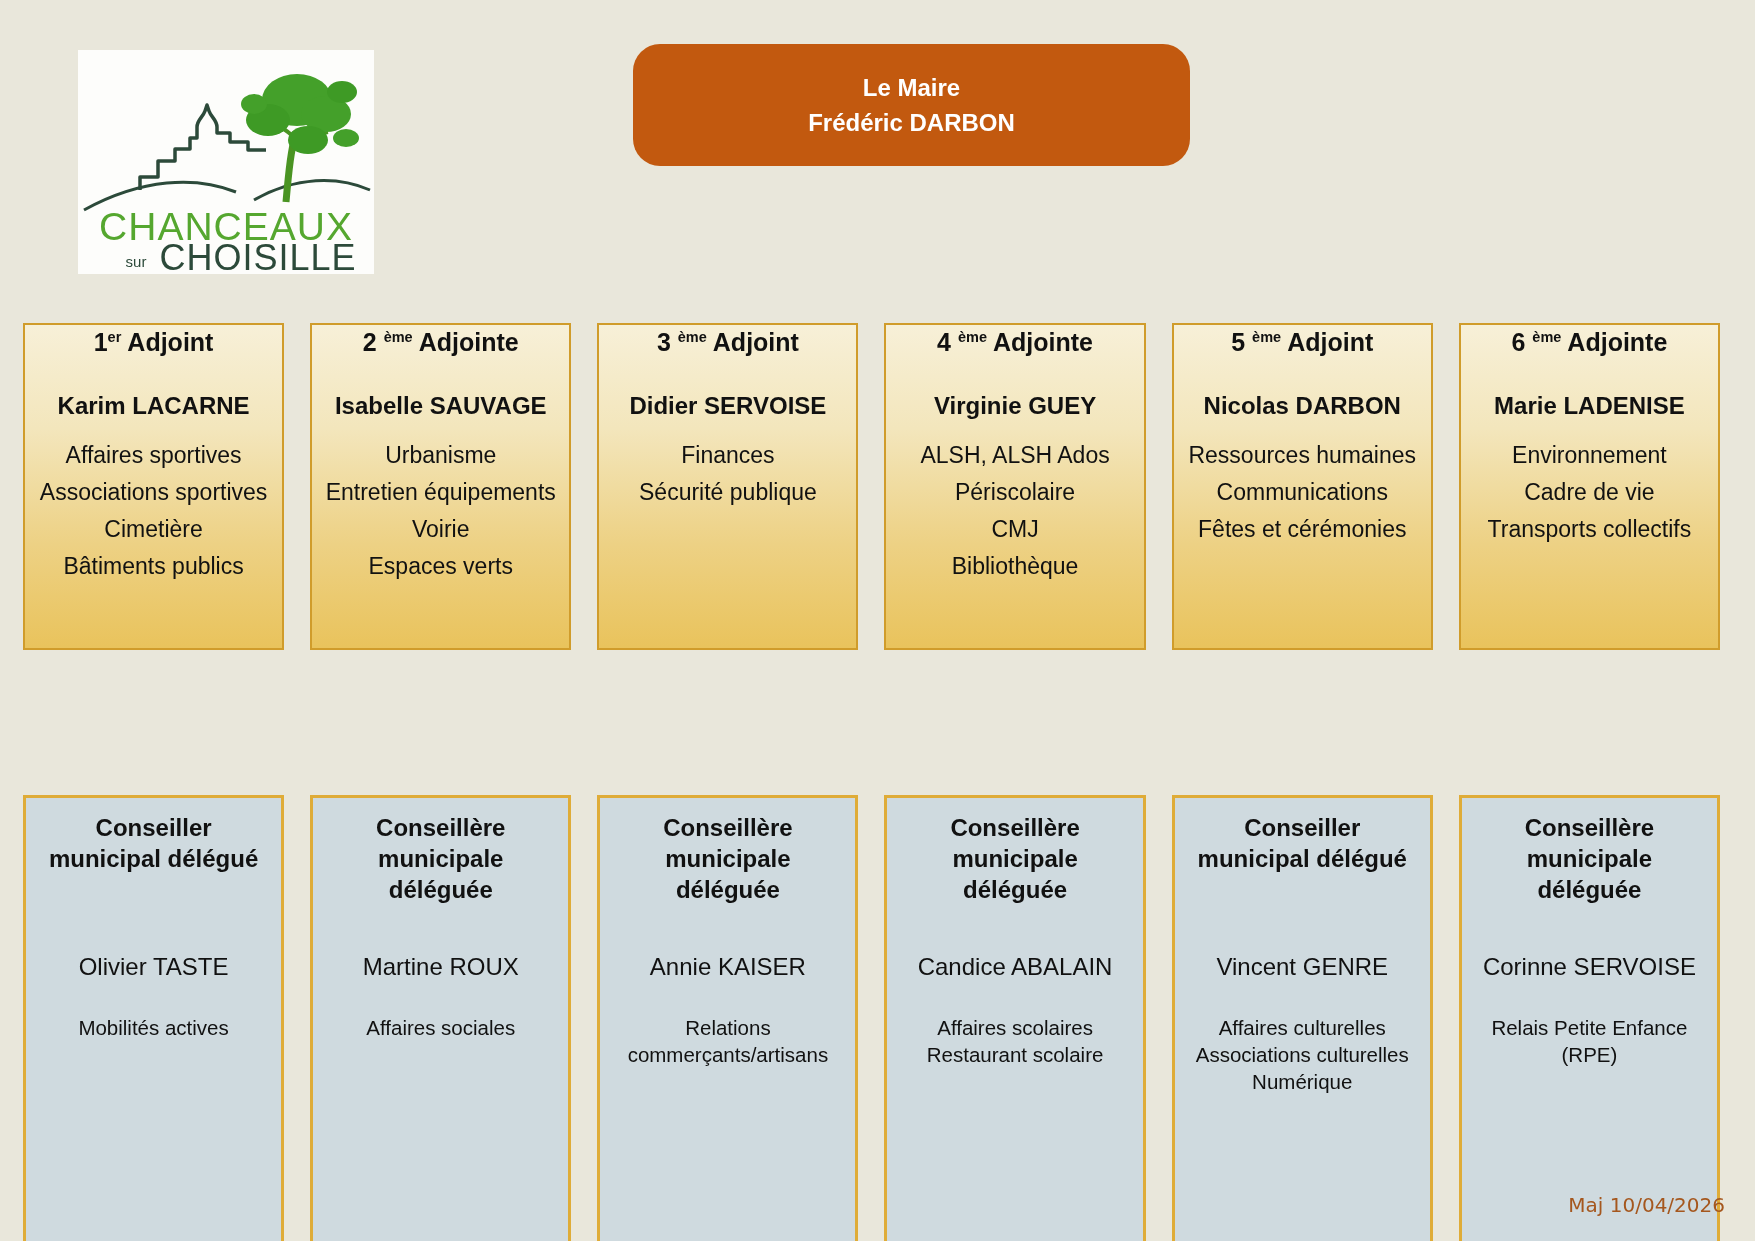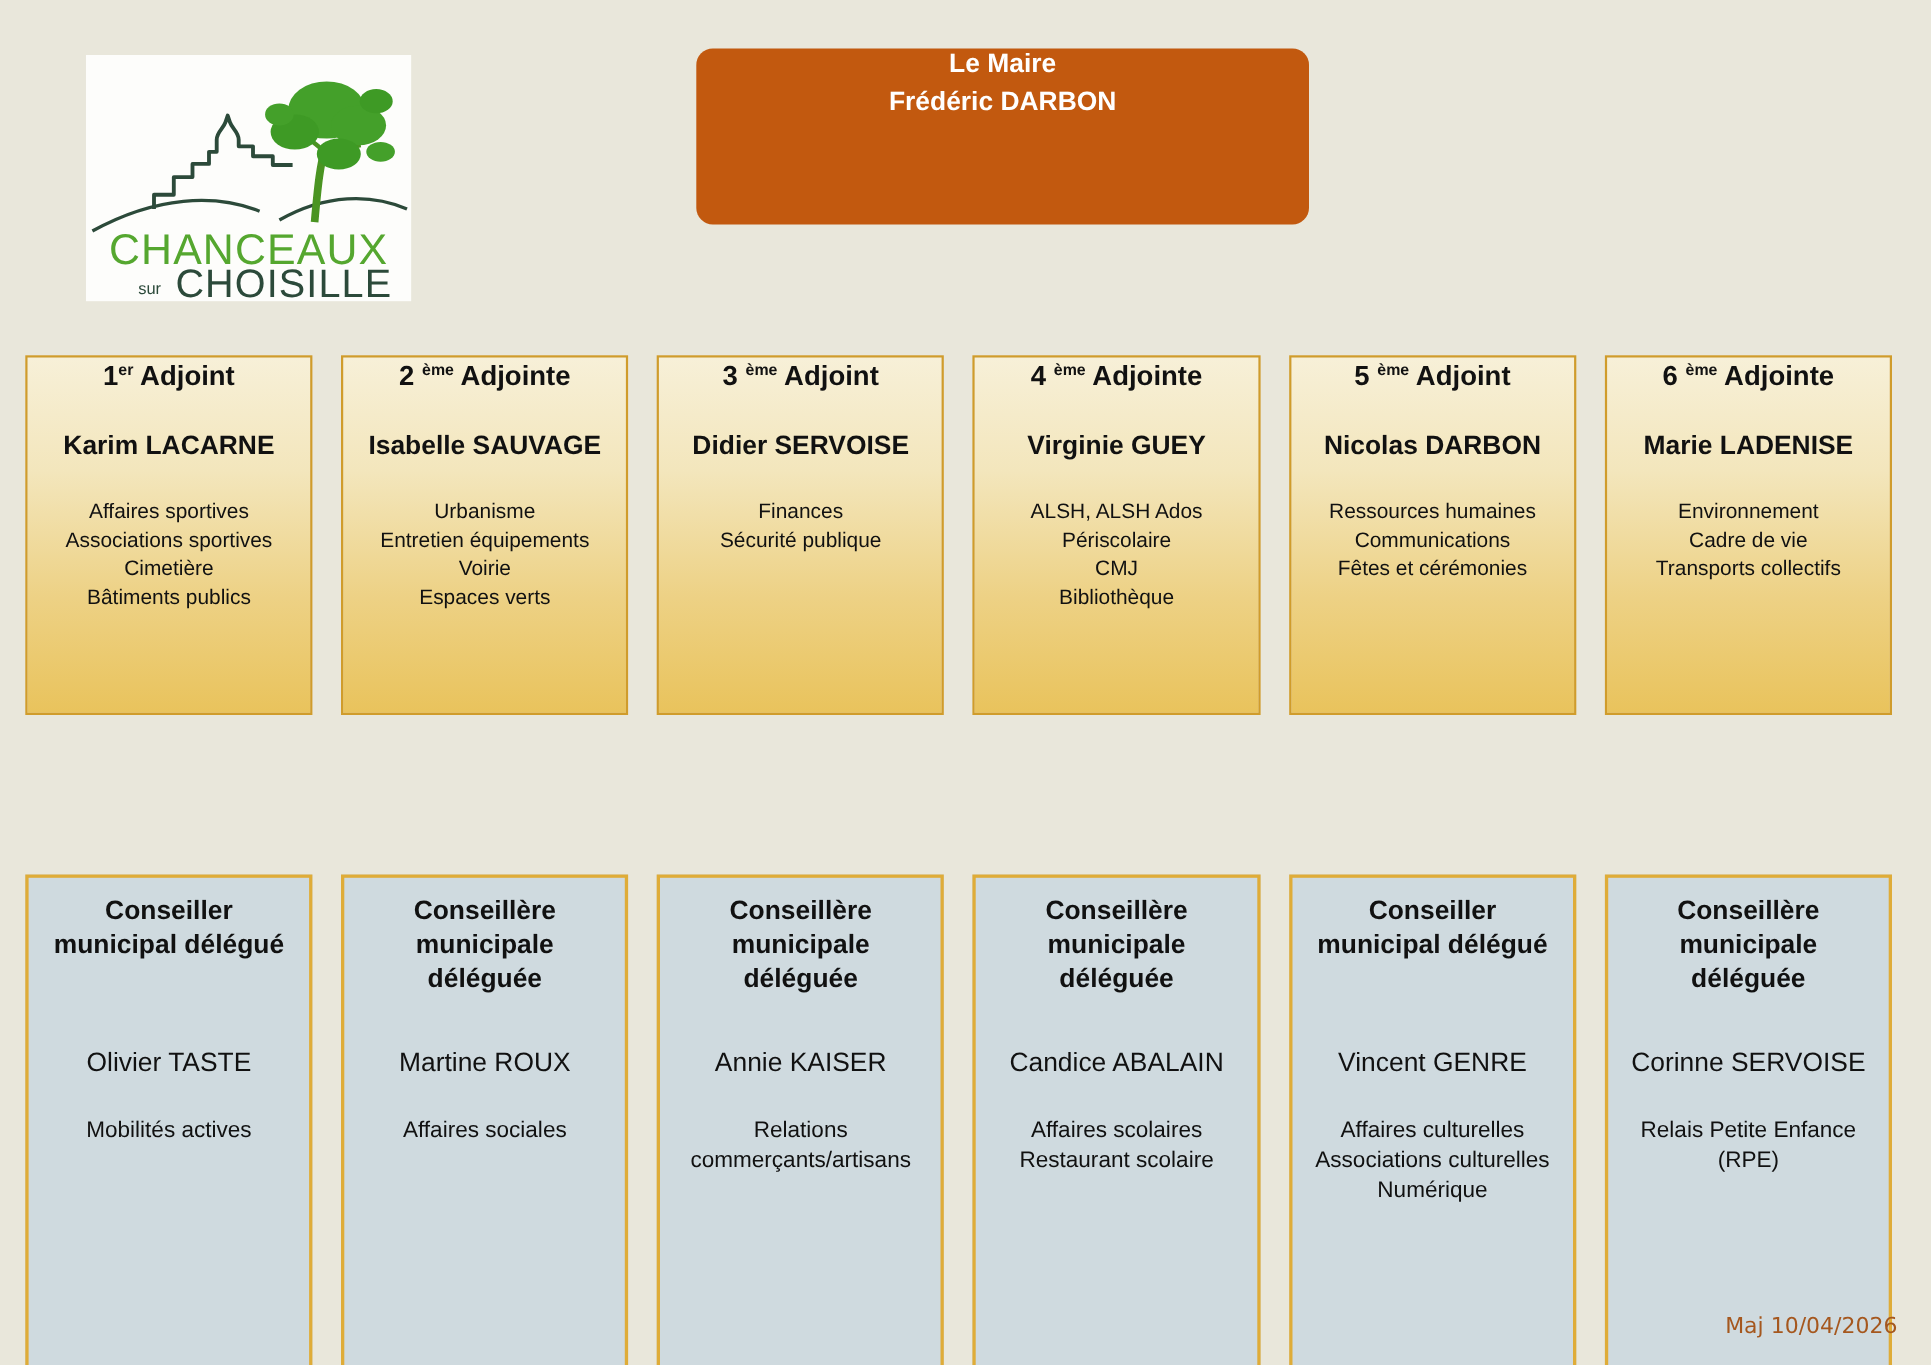--- a/index.html
+++ b/index.html
@@ -8,44 +8,44 @@
     position:relative; width:1755px; height:1241px; background:#E9E7DB;
     font-family:"Liberation Sans", sans-serif; color:#111; overflow:hidden;
   }
 
   
   .logo-wrap { position:absolute; left:78px; top:50px; width:296px; height:228px; }
   .logo-wrap svg { display:block; }
 
   
   .mayor-box {
-    position:absolute; left:633px; top:44px; width:557px; height:160px;
-    background:#C2590F; border-radius:15px; color:#fff; text-align:center;
-    display:flex; flex-direction:column; justify-content:flex-start; gap:7px;
+    position:absolute; left:633px; top:44px; width:557px; height:122px;
+    background:#C2590F; border-radius:27px; color:#fff; text-align:center;
+    display:flex; flex-direction:column; justify-content:center; gap:7px;
   }
   .mayor-box .line { font-size:24px; font-weight:bold; line-height:28px; }
 
   
   .row { position:absolute; left:23px; width:1697px; display:grid;
          grid-template-columns:repeat(6,1fr); column-gap:26px; }
   .row-adjoints    { top:323px; height:327px; }
   .row-conseillers { top:795px; height:456px; }
 
   .box { box-sizing:border-box; text-align:center; }
 
   
   .adjoint {
     border:2px solid #D09C2B;
     background:linear-gradient(180deg,#F7F0D8 0%,#F3E6BC 32%,#EDD184 68%,#E9C35C 100%);
     padding-top:0;
   }
   .a-title { font-size:25px; font-weight:bold; line-height:34px; white-space:nowrap; }
   .a-title sup { font-size:0.58em; line-height:0; vertical-align:super; }
   .a-name  { margin-top:32px; font-size:24px; font-weight:bold; line-height:30px; }
-  .a-duties{ margin-top:32px; font-size:19px; line-height:26px; white-space:pre-line; }
+  .a-duties{ margin-top:16px; font-size:23px; line-height:37px; white-space:pre-line; }
 
   
   .conseiller {
     border:3px solid #DFAC38;
     background:#CFDADF;
     padding-top:14px;
   }
   .c-title { font-size:24px; font-weight:bold; line-height:31px; min-height:126px; white-space:pre-line; }
   .c-name  { margin-top:14px; font-size:24px; font-weight:normal; line-height:30px; }
   .c-duties{ margin-top:32px; font-size:20.5px; line-height:27px; white-space:pre-line; }

